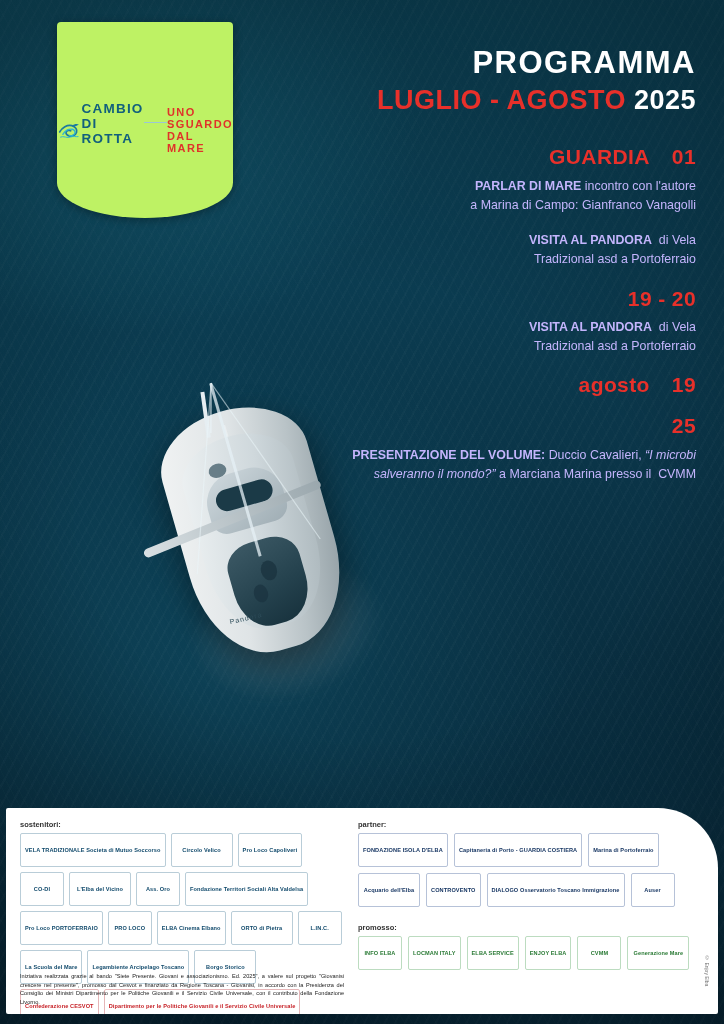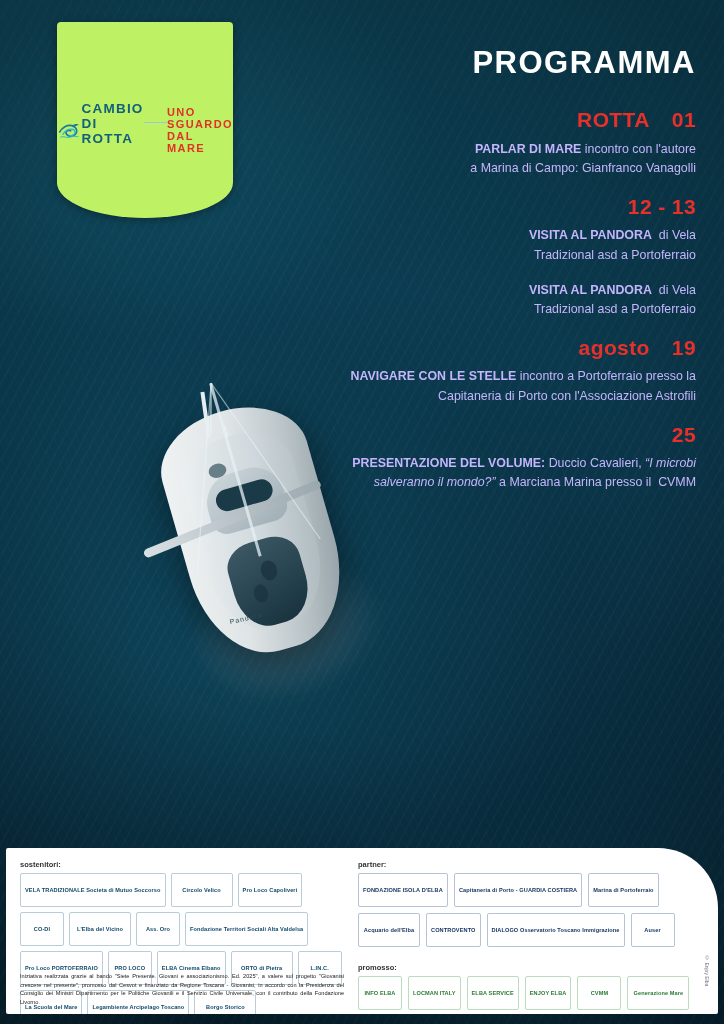--- a/index.html
+++ b/index.html
@@ -161,21 +161,21 @@
   }
   .boat-name {
     position: absolute; left: 88px; top: 352px;
     font-size: 7px; color: #2c4b58; letter-spacing: 1px;
     transform: rotate(3deg);
   }
 
   
   .footer {
     position: absolute; left: 6px; bottom: 10px;
-    width: 712px; height: 166px;
+    width: 712px; height: 206px;
     background: #ffffff;
     border-radius: 2px 60px 2px 2px;
     overflow: hidden;
   }
   .footer-inner { position: relative; width: 100%; height: 100%; padding: 10px 12px; }
   .sect-label {
     font-size: 7.5px; color: #333; font-weight: 700; margin-bottom: 4px;
   }
   .col-left { position: absolute; left: 14px; top: 12px; width: 330px; }
   .col-right { position: absolute; left: 352px; top: 12px; width: 346px; }
@@ -241,36 +241,39 @@
       <path d="M76 26 C88 16, 104 14, 112 20 C104 26, 92 30, 84 30 Z" fill="#1b7aa0"></path>
       <path d="M18 84 C34 76, 52 92, 70 84 C84 78, 96 84, 108 82" fill="none" stroke="#2fb6cf" stroke-width="5" stroke-linecap="round"></path>
     </svg>
     <div class="logo-title">CAMBIO DI ROTTA</div>
     <div class="logo-divider"></div>
     <div class="logo-sub">UNO SGUARDO DAL MARE</div>
   </div>
 
   <div class="program">
     <div class="prog-title">PROGRAMMA</div>
+    <div class="prog-months">
+      <span class="red">LUGLIO - AGOSTO</span>
+      <span class="yr">2025</span>
+    </div>
 
     <div class="entries" id="entries">
         <div class="entry">
-          <div class="entry-head"><span class="month">ROTTA</span><span>01</span></div>
+          <div class="entry-head"><span class="month">GUARDIA</span><span>01</span></div>
           <div class="entry-body"><b>PARLAR DI MARE</b> incontro con l'autore<br>a Marina di Campo: Gianfranco Vanagolli</div>
         </div>
         <div class="entry">
-          <div class="entry-head"><span>12 - 13</span></div>
           <div class="entry-body"><b>VISITA AL PANDORA</b>&nbsp; di Vela<br>Tradizional asd a Portoferraio</div>
         </div>
         <div class="entry">
+          <div class="entry-head"><span>19 - 20</span></div>
           <div class="entry-body"><b>VISITA AL PANDORA</b>&nbsp; di Vela<br>Tradizional asd a Portoferraio</div>
         </div>
         <div class="entry">
           <div class="entry-head"><span class="month">agosto</span><span>19</span></div>
-          <div class="entry-body"><b>NAVIGARE CON LE STELLE</b> incontro a Portoferraio presso la<br>Capitaneria di Porto con l'Associazione Astrofili</div>
         </div>
         <div class="entry">
           <div class="entry-head"><span>25</span></div>
           <div class="entry-body"><b>PRESENTAZIONE DEL VOLUME:</b> Duccio Cavalieri, <i>“I microbi<br>salveranno il mondo?”</i> a Marciana Marina presso il&nbsp; CVMM</div>
         </div>
       </div>
   </div>
 
   <div class="footer">
     <div class="footer-inner">

